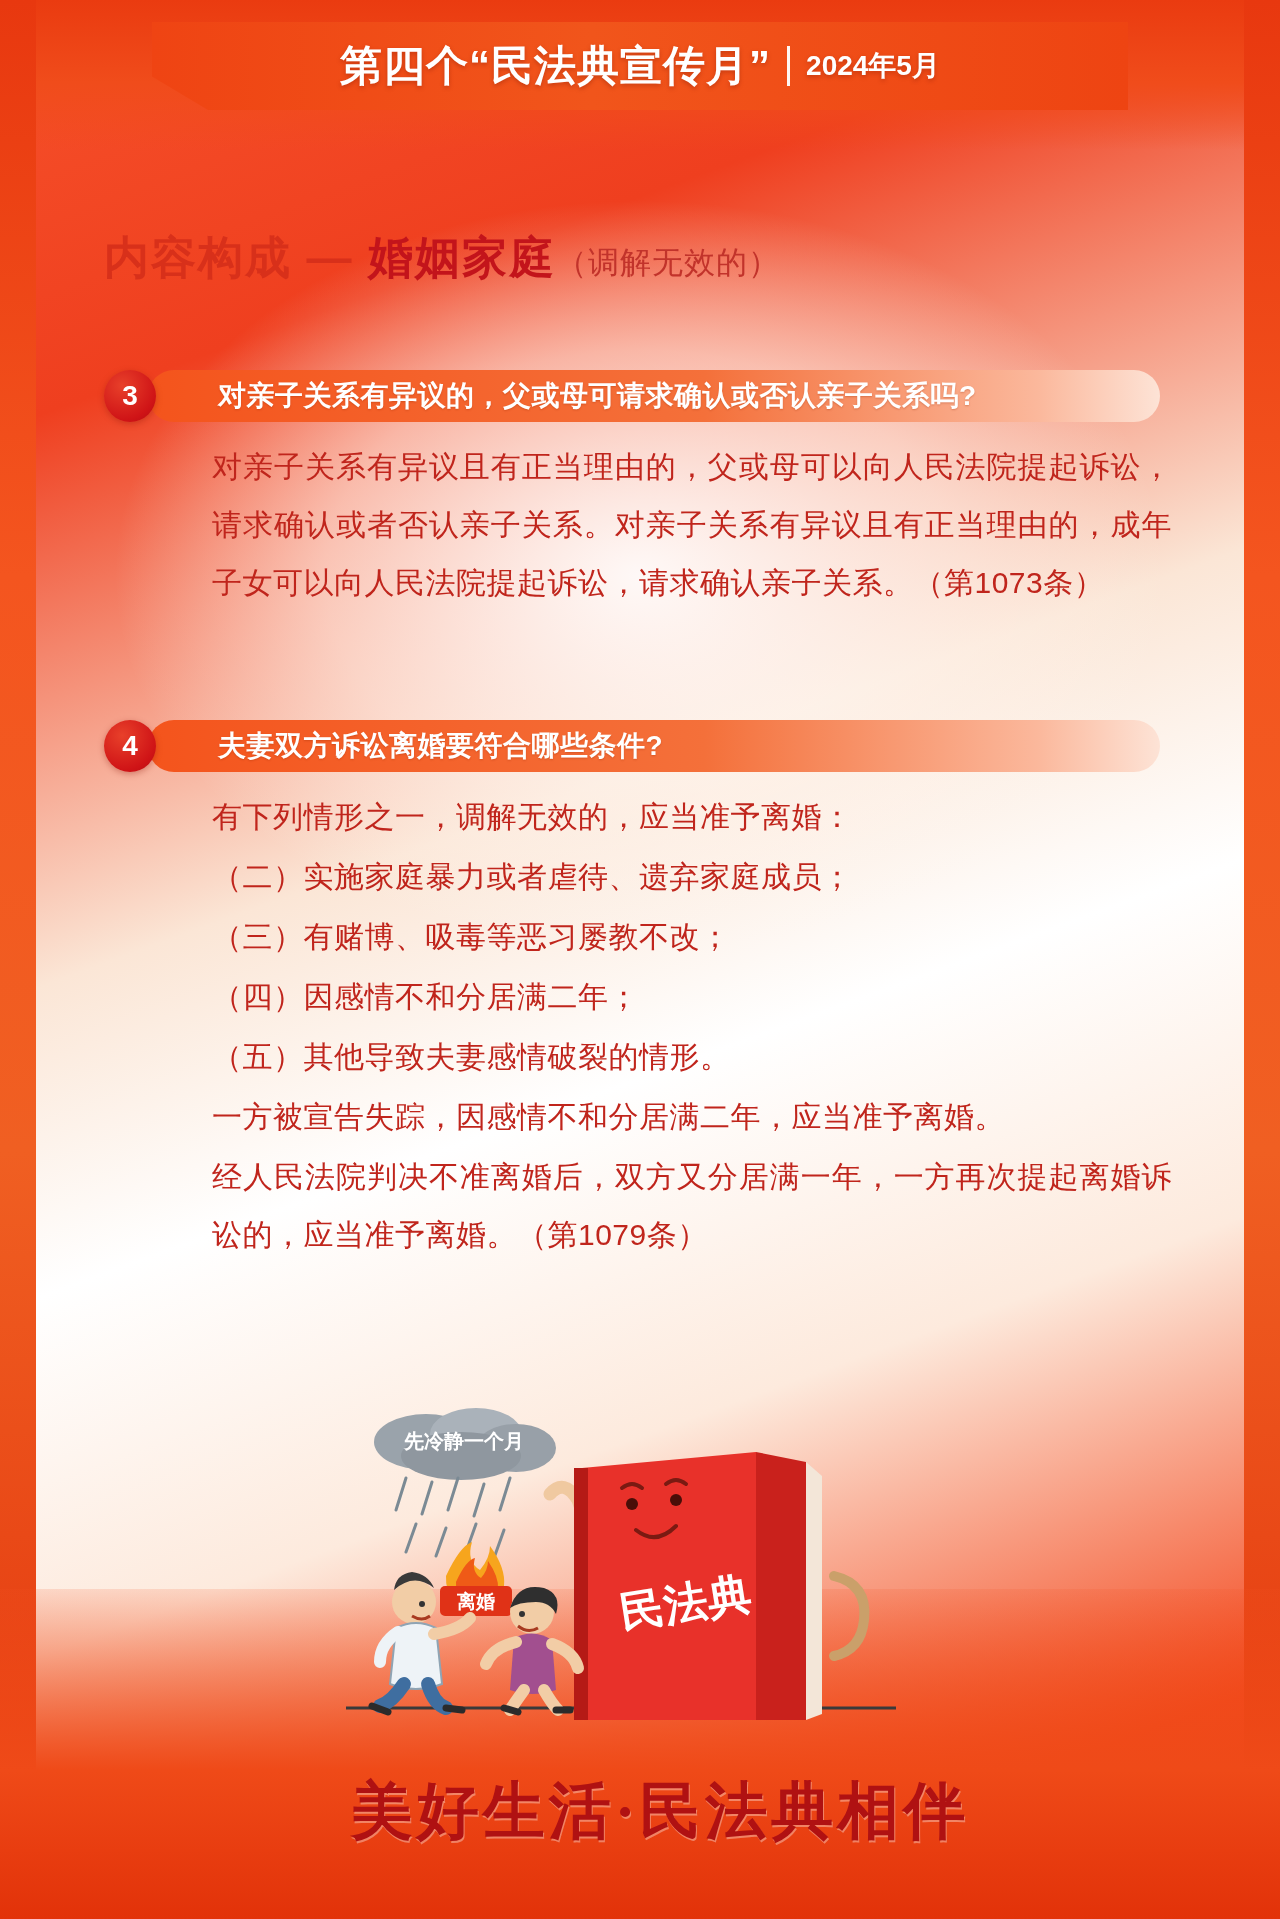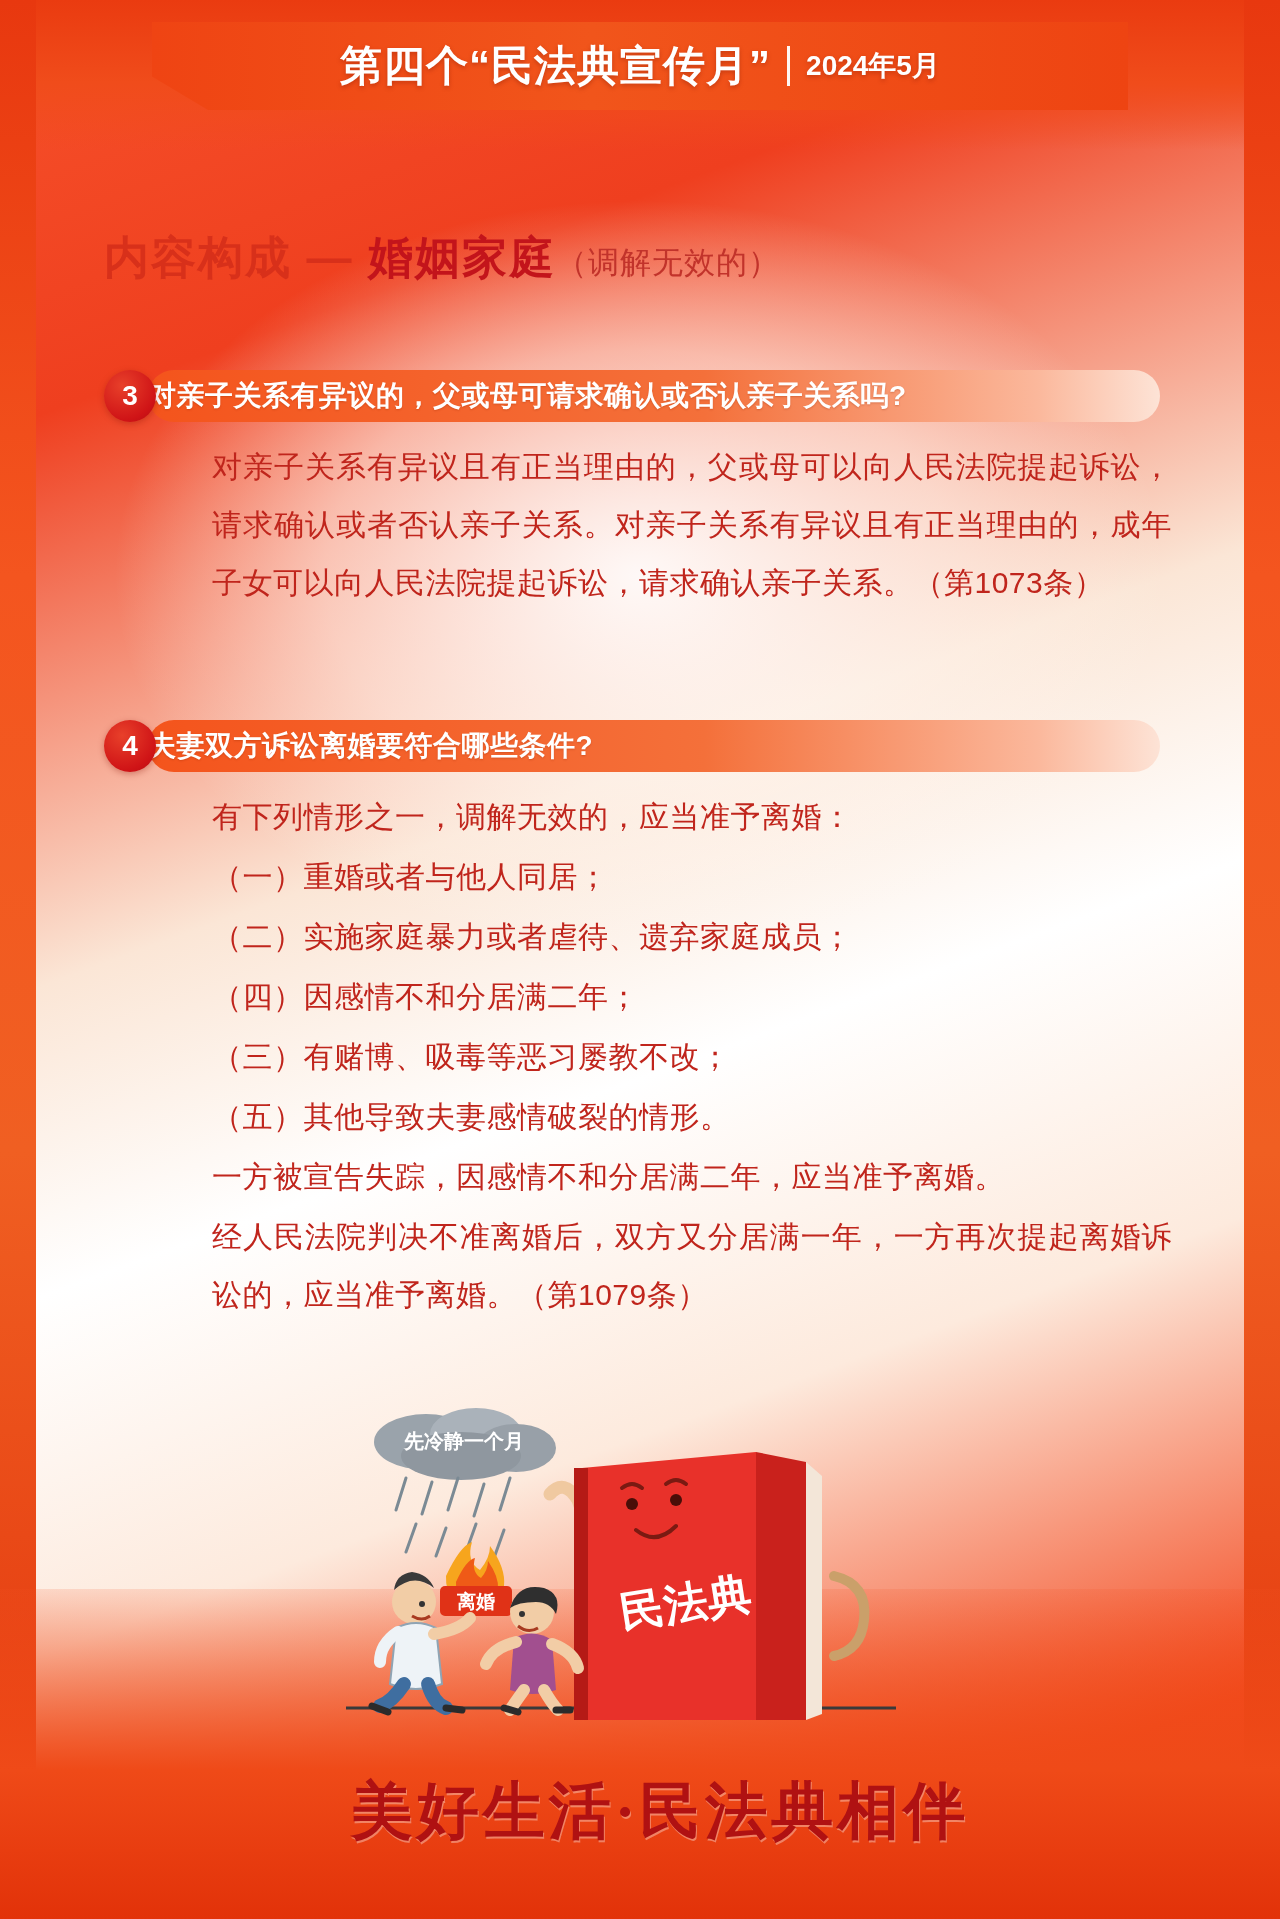--- a/index.html
+++ b/index.html
@@ -129,20 +129,21 @@
     left: 44px;
     top: 0;
     height: 52px;
     width: 1012px;
     border-radius: 26px;
     background: linear-gradient(90deg, #f4541c 0%, #f4703a 55%, #fbb89c 88%, #fde3d6 100%);
     display: flex;
     align-items: center;
   }
   .qa-bar .qa-text {
+    margin-left: 70px;
     color: #ffffff;
     font-size: 28px;
     font-weight: bold;
     letter-spacing: 0.5px;
     white-space: nowrap;
     text-shadow: 0 1px 2px rgba(150,40,0,0.3);
   }
   .qa-num {
     position: absolute;
     left: 0;
@@ -241,24 +242,23 @@
 
   <div class="qa" id="qa4">
     <div class="qa-head">
       <div class="qa-bar">
         <span class="qa-text">夫妻双方诉讼离婚要符合哪些条件?</span>
       </div>
       <div class="qa-num">4</div>
     </div>
     <div class="qa-body">
       <p class="tight">有下列情形之一，调解无效的，应当准予离婚：</p>
-      <p class="tight">（一）重婚或者与他人同居；</p>
       <p class="tight">（二）实施家庭暴力或者虐待、遗弃家庭成员；</p>
+      <p class="tight">（三）有赌博、吸毒等恶习屡教不改；</p>
       <p class="tight">（四）因感情不和分居满二年；</p>
-      <p class="tight">（三）有赌博、吸毒等恶习屡教不改；</p>
       <p class="tight">（五）其他导致夫妻感情破裂的情形。</p>
       <p class="tight">一方被宣告失踪，因感情不和分居满二年，应当准予离婚。</p>
       <p>经人民法院判决不准离婚后，双方又分居满一年，一方再次提起离婚诉讼的，应当准予离婚。（第1079条）</p>
     </div>
   </div>
 
   <div class="illus">
     <svg width="630" height="350" viewBox="0 0 630 350" xmlns="http://www.w3.org/2000/svg">
 
       <line x1="10" y1="318" x2="560" y2="318" stroke="#3a3a3a" stroke-width="3"></line>

